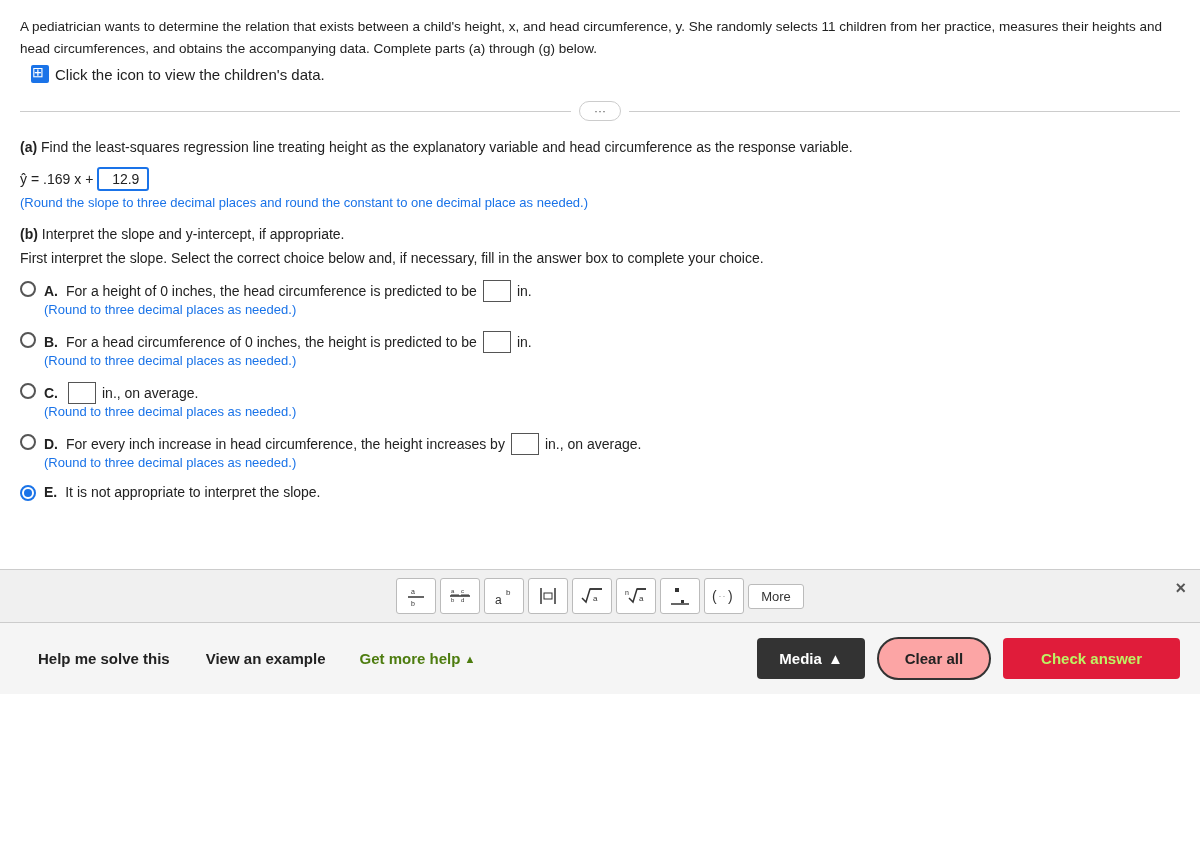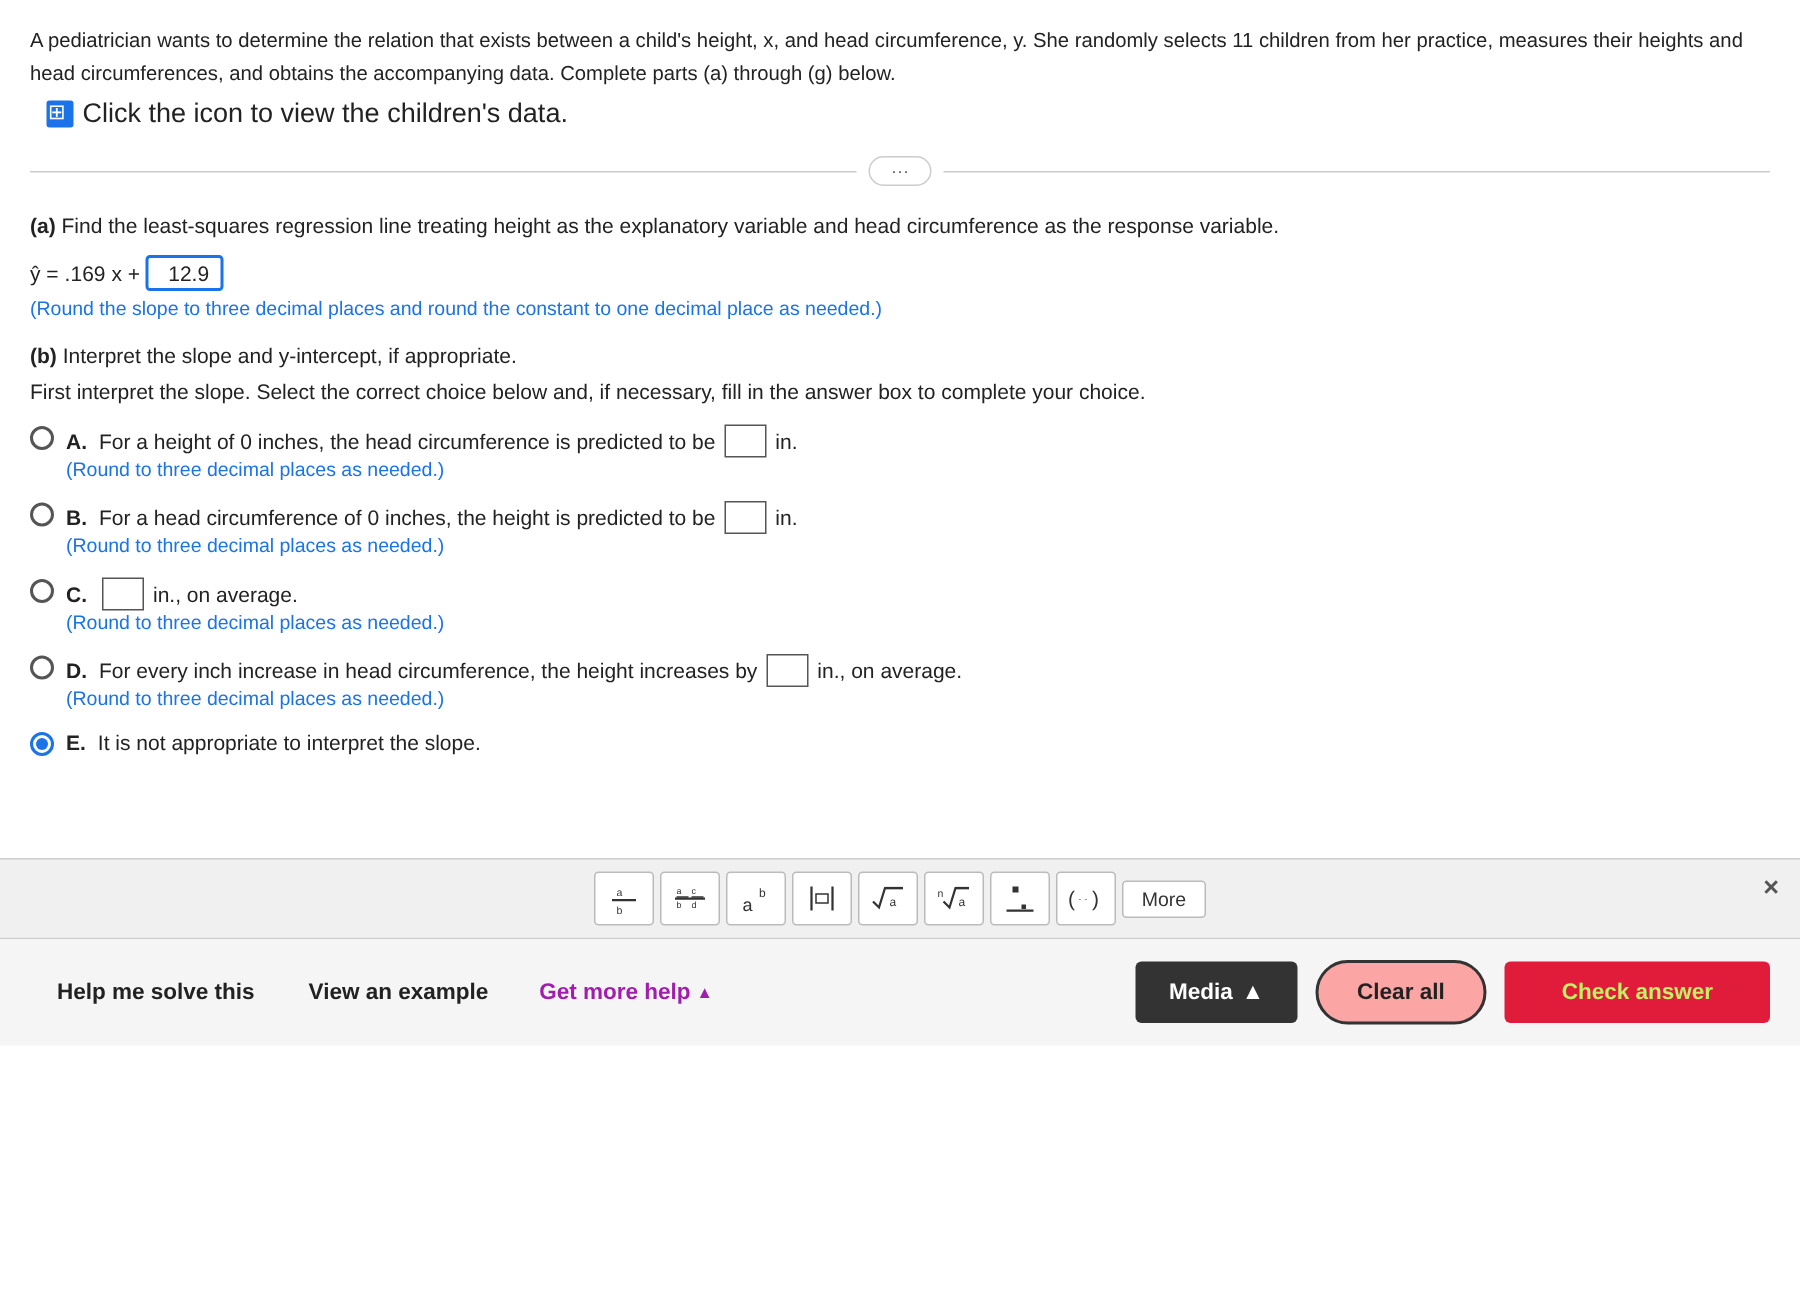--- a/index.html
+++ b/index.html
@@ -21,21 +21,21 @@
       font-size: 13.5px;
       line-height: 1.6;
       margin-bottom: 6px;
     }
 
     .click-data-row {
       display: flex;
       align-items: center;
       gap: 6px;
       margin-bottom: 18px;
-      font-size: 18px;
+      font-size: 15px;
       padding-left: 11px;
     }
 
     .grid-icon {
       display: inline-block;
       width: 18px;
       height: 18px;
       background: #1a73e8;
       border-radius: 2px;
       flex-shrink: 0;
@@ -264,21 +264,21 @@
       white-space: nowrap;
     }
 
     .more-help-btn {
       padding: 12px 16px;
       background: none;
       border: none;
       font-size: 15px;
       font-weight: bold;
       cursor: pointer;
-      color: #a21caf;
+      color: #4d7c0f;
       white-space: nowrap;
       display: flex;
       align-items: center;
       gap: 4px;
     }
 
     .more-help-btn .arrow-up {
       font-size: 11px;
     }
 

